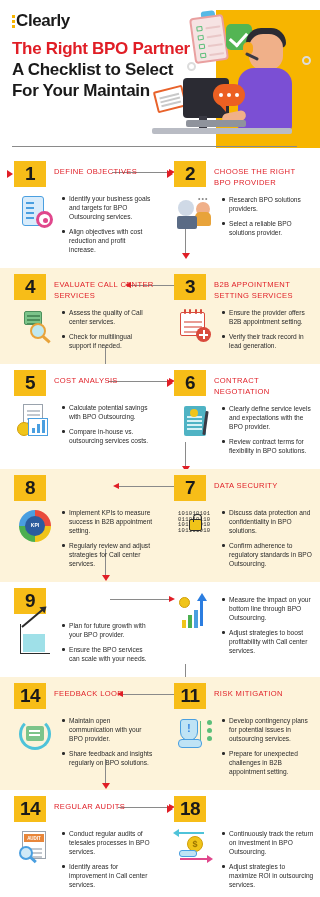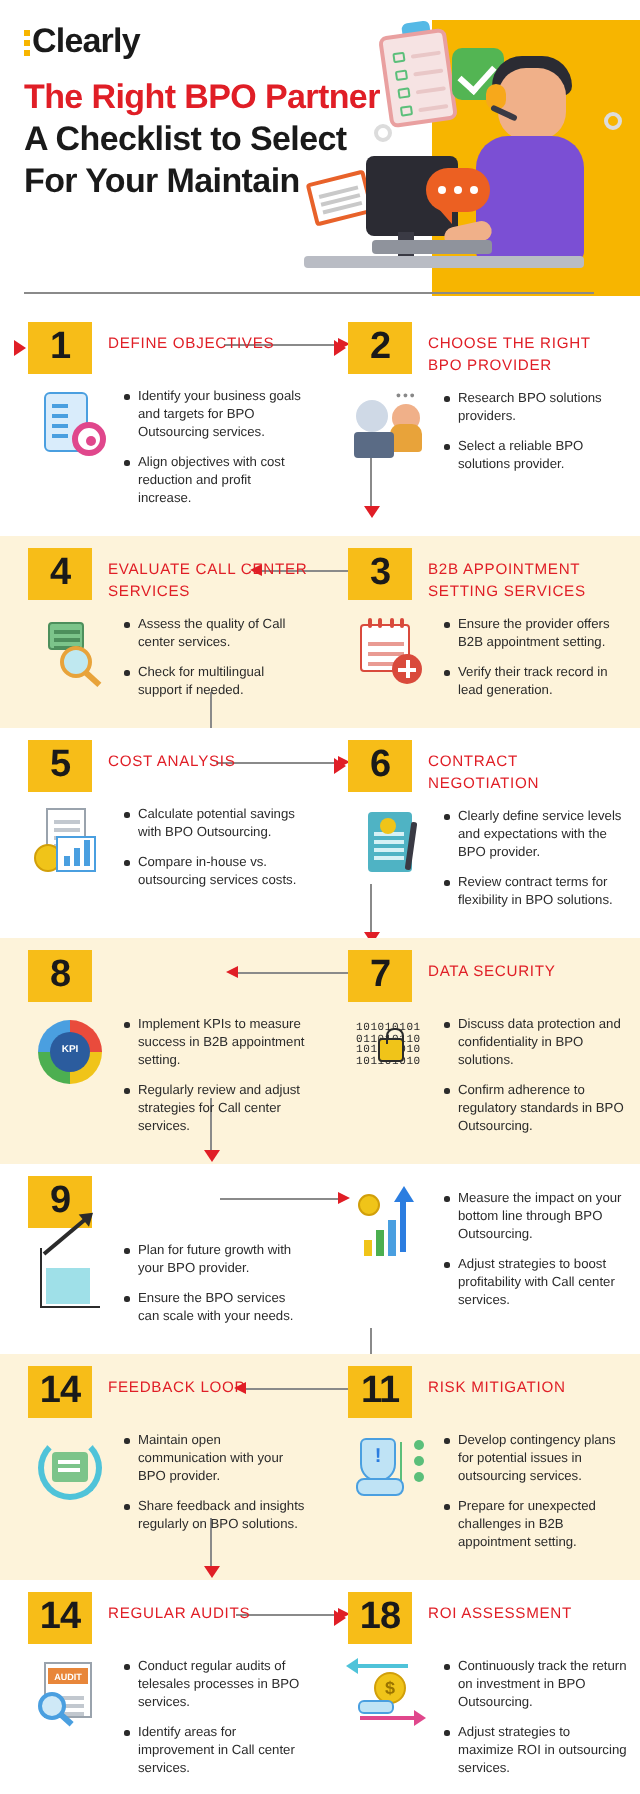--- a/index.html
+++ b/index.html
@@ -787,21 +787,20 @@
         </ul>
       </div>
     </div>
 
     <div class="cell">
       <div class="cell-head">
         <div class="badge">
           <span class="tip"></span>
           <span>18</span>
         </div>
-        <div class="sect-title">ROI ASSESSMENT</div>
       </div>
       <div class="cell-body">
         <div class="icon-box">
           <span class="g roi-a1"></span>
           <span class="g roi-coin"></span>
           <span class="g roi-hand"></span>
           <span class="g roi-a2"></span>
         </div>
         <ul class="bullets">
           <li>Continuously track the return on investment in BPO Outsourcing.</li>

